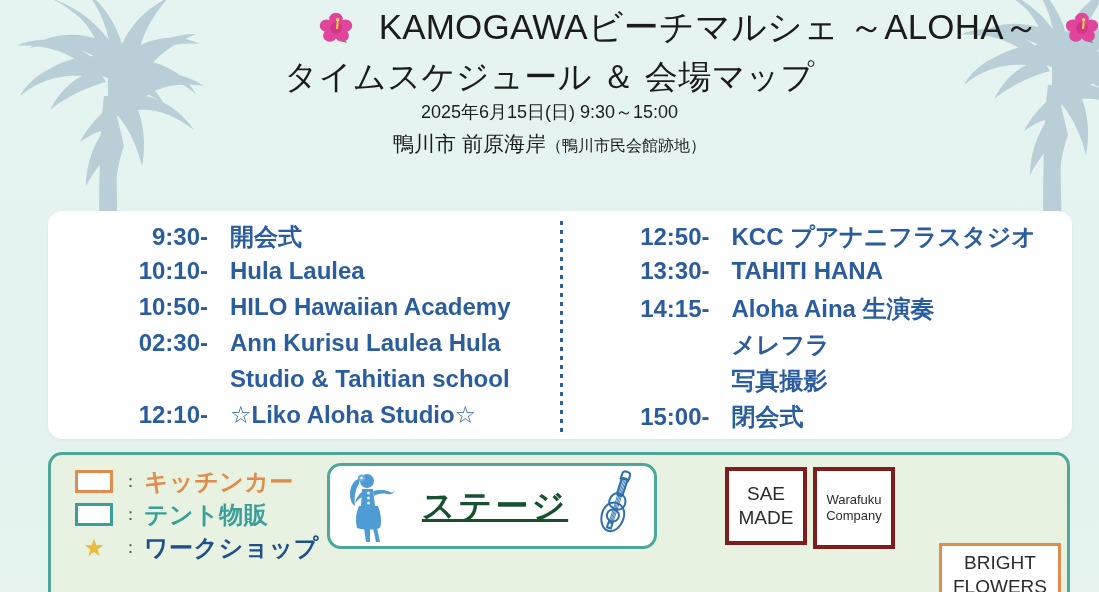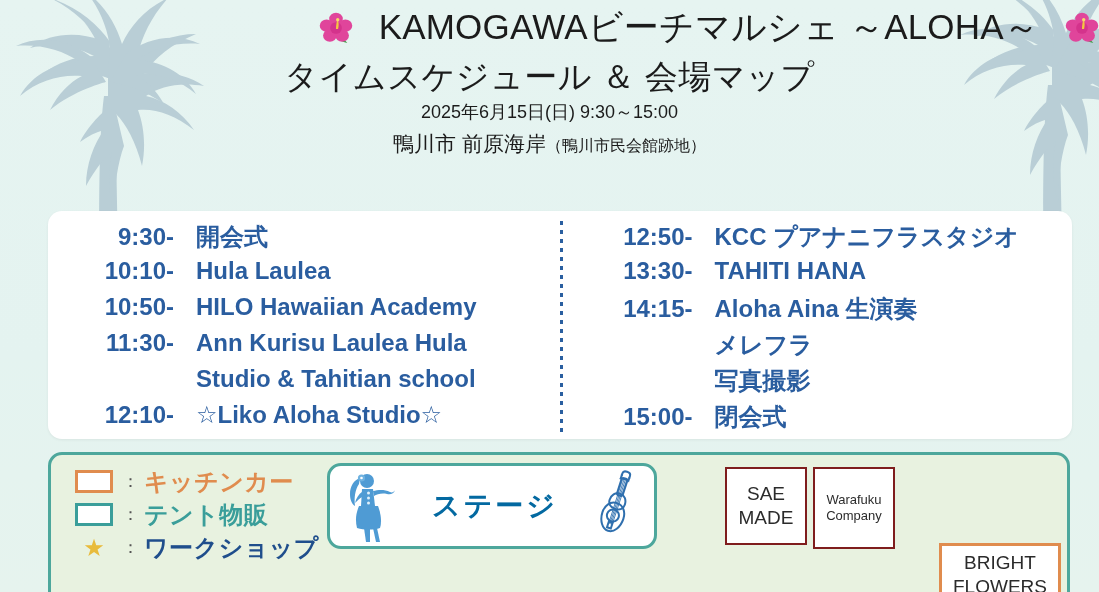--- a/index.html
+++ b/index.html
@@ -92,21 +92,21 @@
     border-radius: 14px;
     box-shadow: 0 1px 3px rgba(0,0,0,.06);
     z-index: 5;
     display: flex;
   }
   .sched-col {
     flex: 1 1 0;
     padding: 10px 0 0 0;
     position: relative;
   }
-  .sched-col.left  { padding-left: 16px; }
+  .sched-col.left  { padding-left: 50px; }
   .sched-col.right { padding-left: 33px; }
   .divider {
     position: absolute;
     left: 512px;
     top: 10px;
     width: 3px;
     height: 212px;
     background-image: linear-gradient(
         to bottom,
         #2a5fa0 0px, #2a5fa0 4px,
@@ -205,40 +205,41 @@
     background: #ffffff;
     border: 3px solid #4da79c;
     border-radius: 14px;
     box-sizing: border-box;
     display: flex;
     align-items: center;
     justify-content: space-between;
     padding: 0 12px;
   }
   .stage-label {
-    font-size: 28px;
+    font-size: 33px;
     font-weight: bold;
-    color: #0369a1;
+    color: #14532d;
     letter-spacing: 3px;
+    text-decoration: underline;
   }
 
   
   .vendor {
     position: absolute;
     background: #ffffff;
     box-sizing: border-box;
     display: flex;
     flex-direction: column;
     align-items: center;
     justify-content: center;
     text-align: center;
     line-height: 1.25;
     color: #2b2b2b;
   }
-  .vendor.teal   { border: 2px solid #7f1d1d; }
+  .vendor.teal   { border: 4px solid #7f1d1d; }
   .vendor.orange { border: 3px solid #e08c4e; }
   .v-sae {
     left: 674px; top: 12px; width: 82px; height: 78px;
     font-size: 19px;
   }
   .v-warafuku {
     left: 762px; top: 12px; width: 82px; height: 82px;
     font-size: 13px;
   }
   .v-bright {
@@ -325,21 +326,21 @@
       </div>
       <div class="sched-row">
         <span class="sched-time">10:10-</span>
         <span class="sched-name">Hula Laulea</span>
       </div>
       <div class="sched-row">
         <span class="sched-time">10:50-</span>
         <span class="sched-name">HILO Hawaiian Academy</span>
       </div>
       <div class="sched-row">
-        <span class="sched-time">11:30-</span>
+        <span class="sched-time">02:30-</span>
         <span class="sched-name">Ann Kurisu Laulea Hula</span>
       </div>
       <div class="sched-row">
         <span class="sched-time"></span>
         <span class="sched-name">Studio &amp; Tahitian school</span>
       </div>
       <div class="sched-row">
         <span class="sched-time">12:10-</span>
         <span class="sched-name">☆Liko Aloha Studio☆</span>
       </div>

